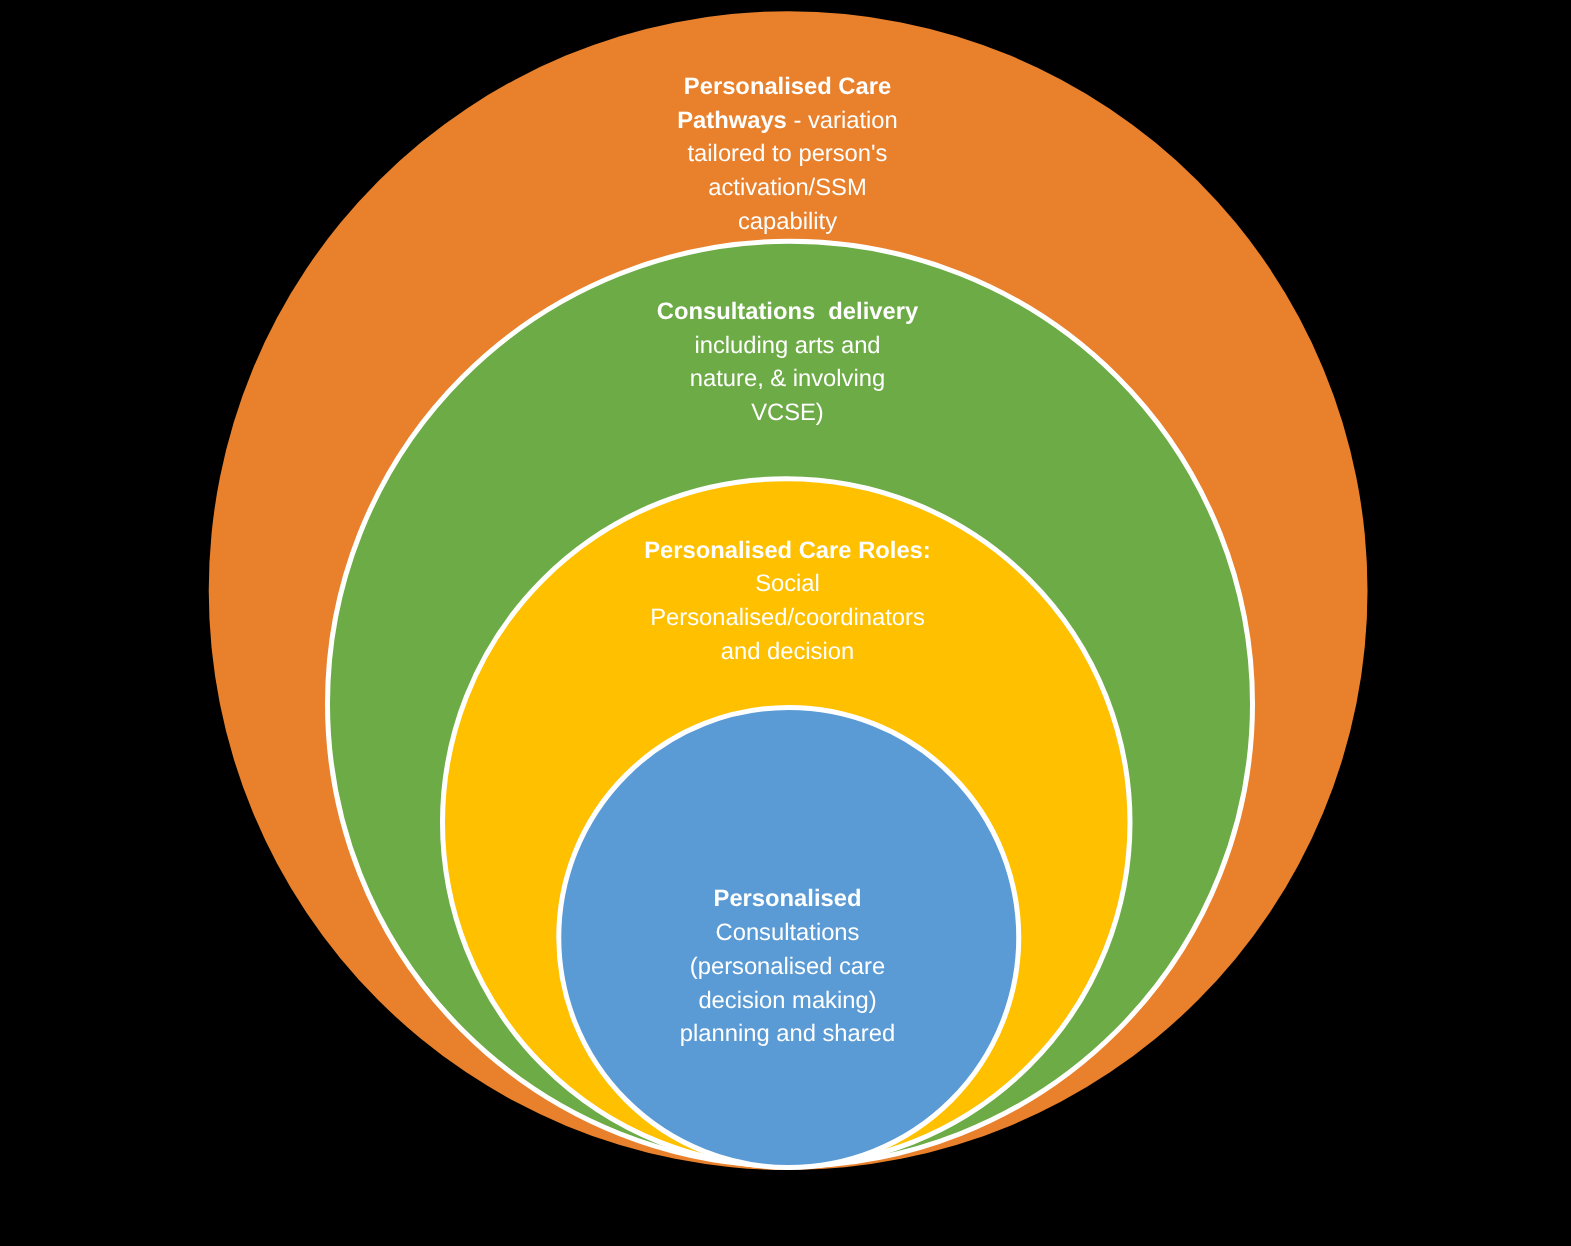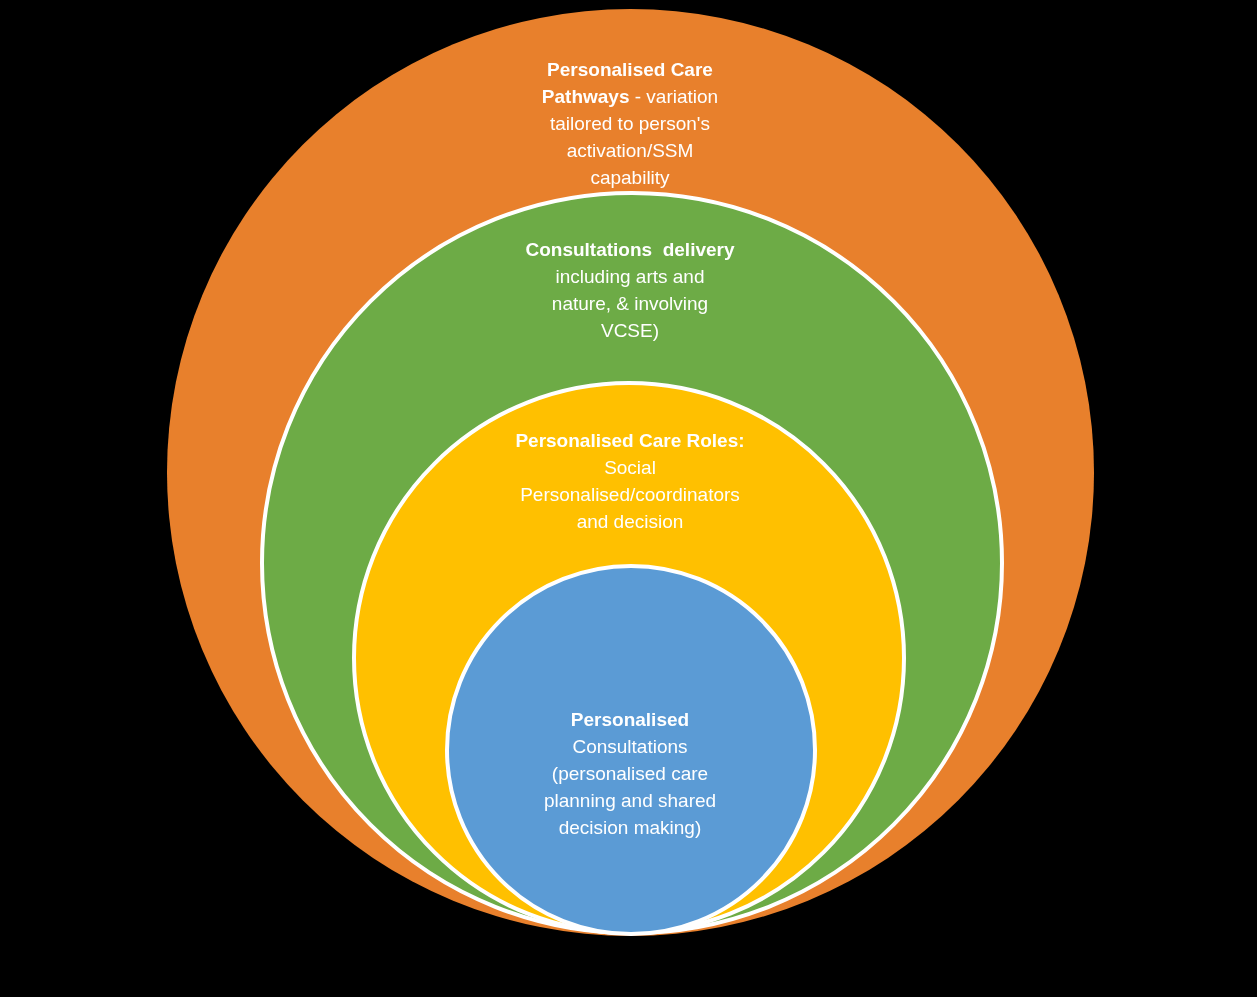--- a/index.html
+++ b/index.html
@@ -95,17 +95,17 @@
     <div class="line"><span class="seg-b">Personalised Care Roles:</span><span class="seg-r"></span></div>
     <div class="line"><span class="seg-b"></span><span class="seg-r">Social</span></div>
     <div class="line"><span class="seg-b"></span><span class="seg-r">Personalised/coordinators</span></div>
     <div class="line"><span class="seg-b"></span><span class="seg-r">and decision</span></div>
   </div>
 
   <div class="ring-text t-blue">
     <div class="line"><span class="seg-b">Personalised</span><span class="seg-r"></span></div>
     <div class="line"><span class="seg-b"></span><span class="seg-r">Consultations</span></div>
     <div class="line"><span class="seg-b"></span><span class="seg-r">(personalised care</span></div>
+    <div class="line"><span class="seg-b"></span><span class="seg-r">decision making)</span></div>
     <div class="line"><span class="seg-b"></span><span class="seg-r">planning and shared</span></div>
-    <div class="line"><span class="seg-b"></span><span class="seg-r">decision making)</span></div>
   </div>
 
 </div>
 
 </body></html>

